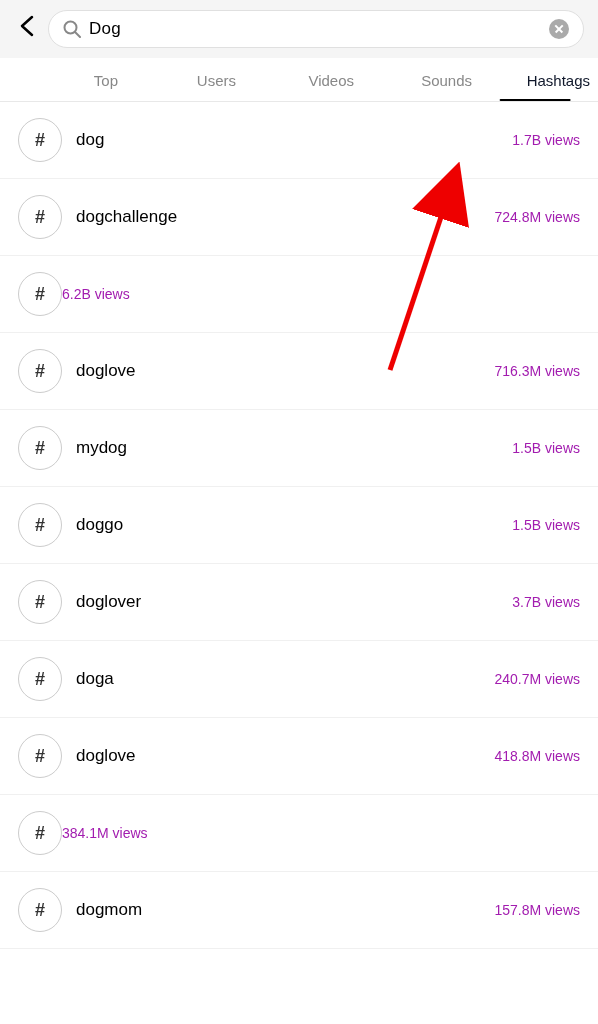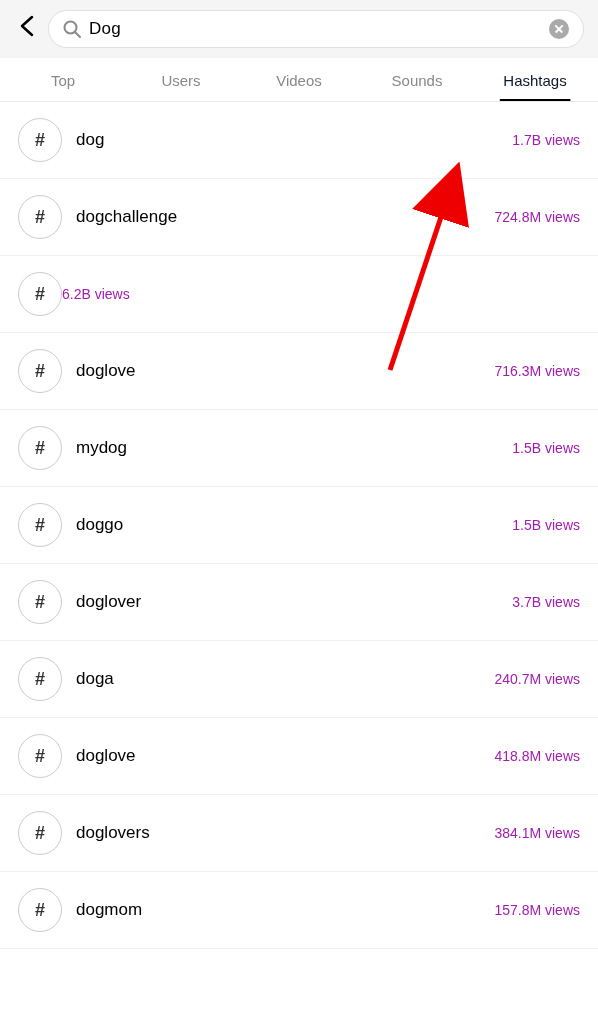--- a/index.html
+++ b/index.html
@@ -83,21 +83,21 @@
     
     .tabs {
       display: flex;
       align-items: center;
       border-bottom: 1px solid #e8e8e8;
       padding: 0 4px;
     }
 
     .tab-item {
       flex: 1;
-      text-align: center;
+      text-align: right;
       padding: 14px 4px 12px;
       font-size: 15px;
       color: #888;
       cursor: pointer;
       position: relative;
       white-space: nowrap;
     }
 
     .tab-item.active {
       color: #0f172a;
@@ -251,21 +251,20 @@
         <div class="hashtag-name">doga</div>
         <div class="hashtag-views">240.7M views</div>
       </div>
       <div class="hashtag-item">
         <div class="hashtag-icon">#</div>
         <div class="hashtag-name">doglove</div>
         <div class="hashtag-views">418.8M views</div>
       </div>
       <div class="hashtag-item">
         <div class="hashtag-icon">#</div>
-        <div class="hashtag-name">doglovers</div>
         <div class="hashtag-views">384.1M views</div>
       </div>
       <div class="hashtag-item">
         <div class="hashtag-icon">#</div>
         <div class="hashtag-name">dogmom</div>
         <div class="hashtag-views">157.8M views</div>
       </div>
     </div>
 
 </div>

